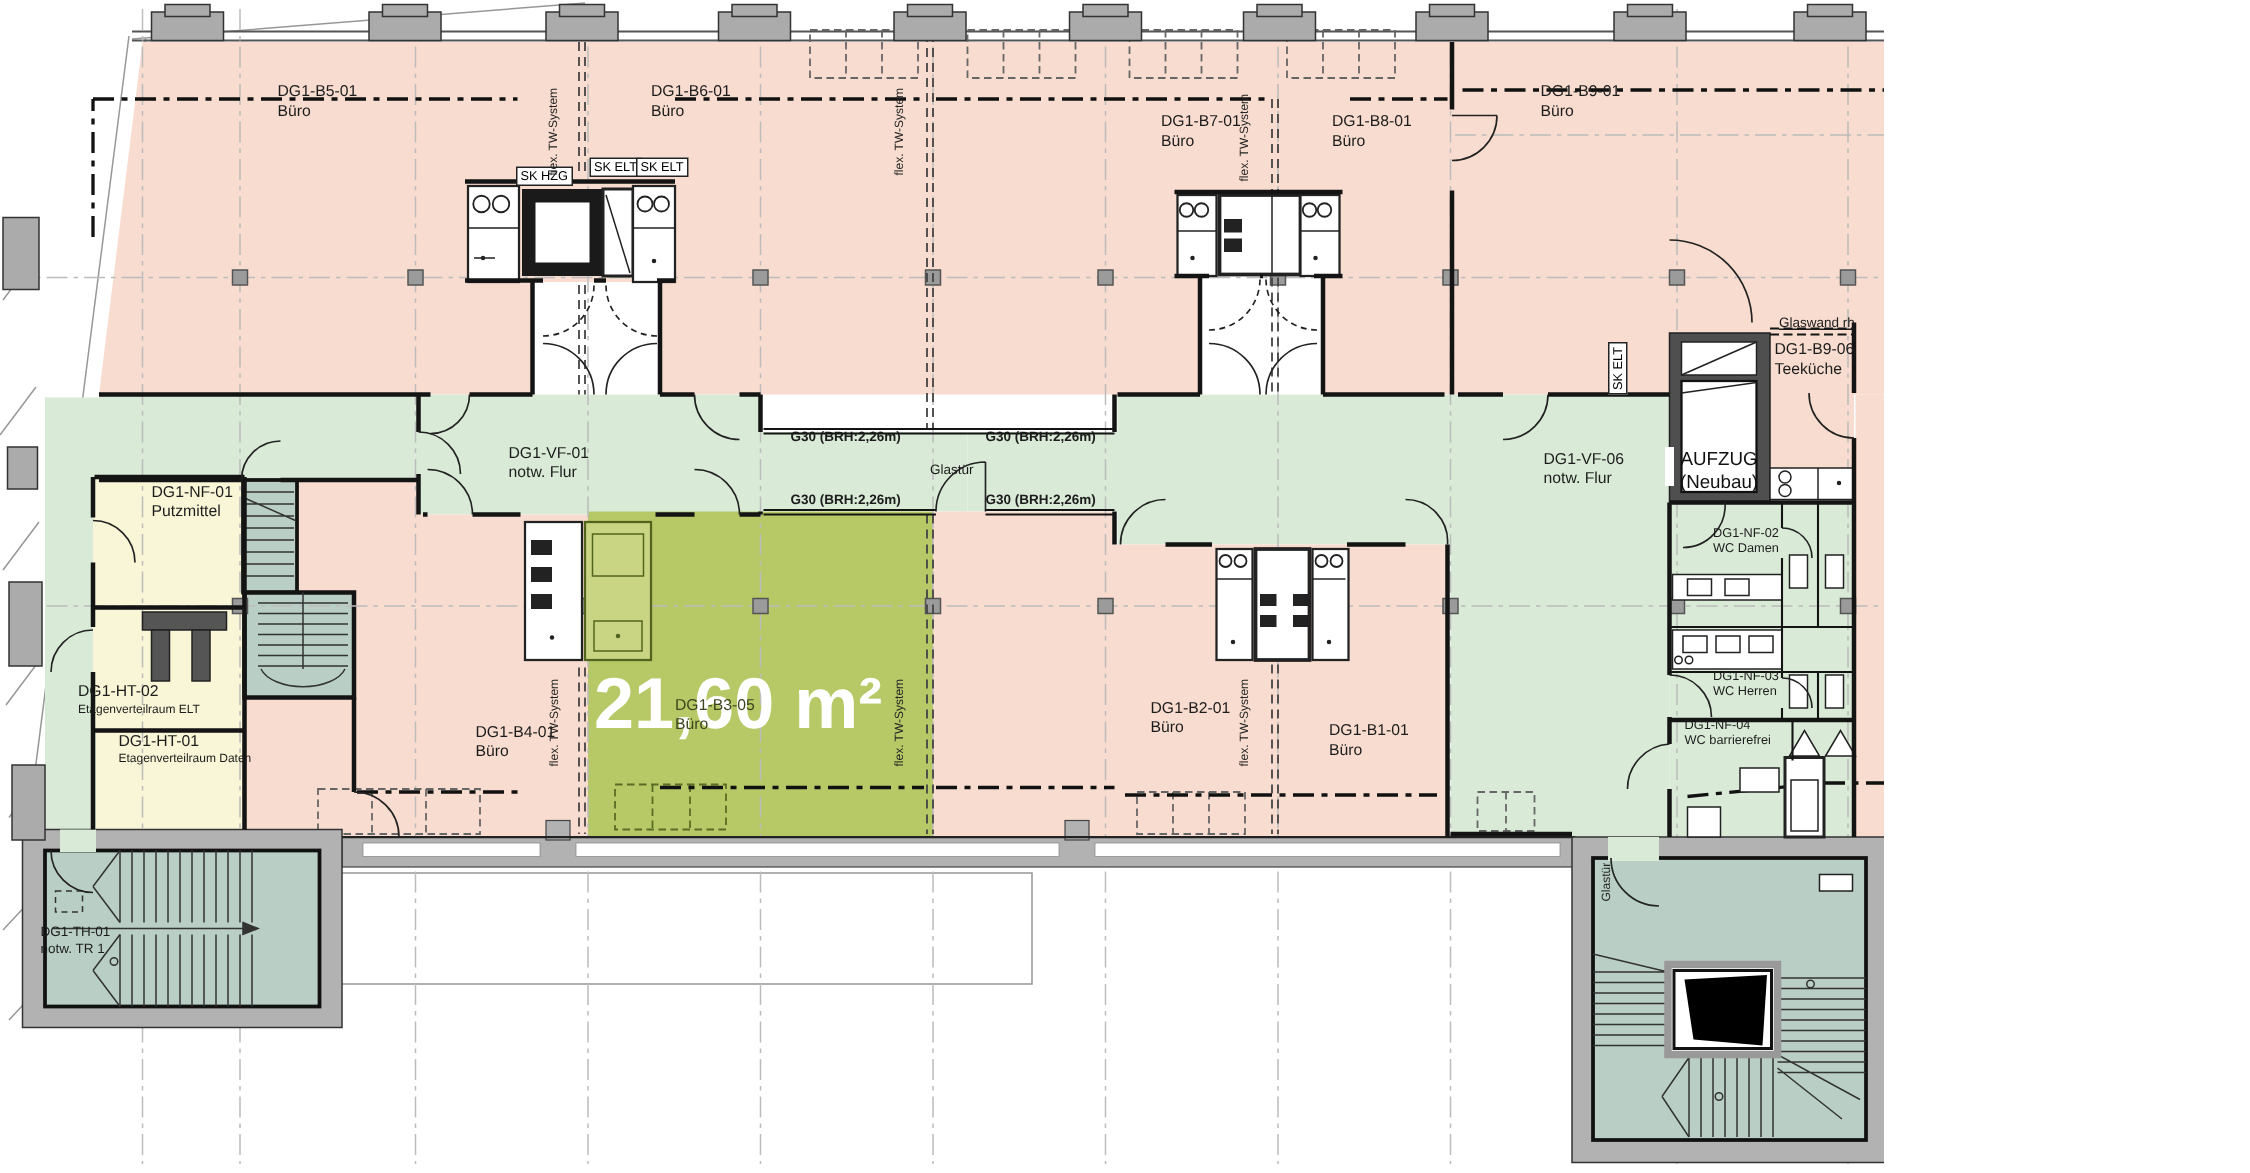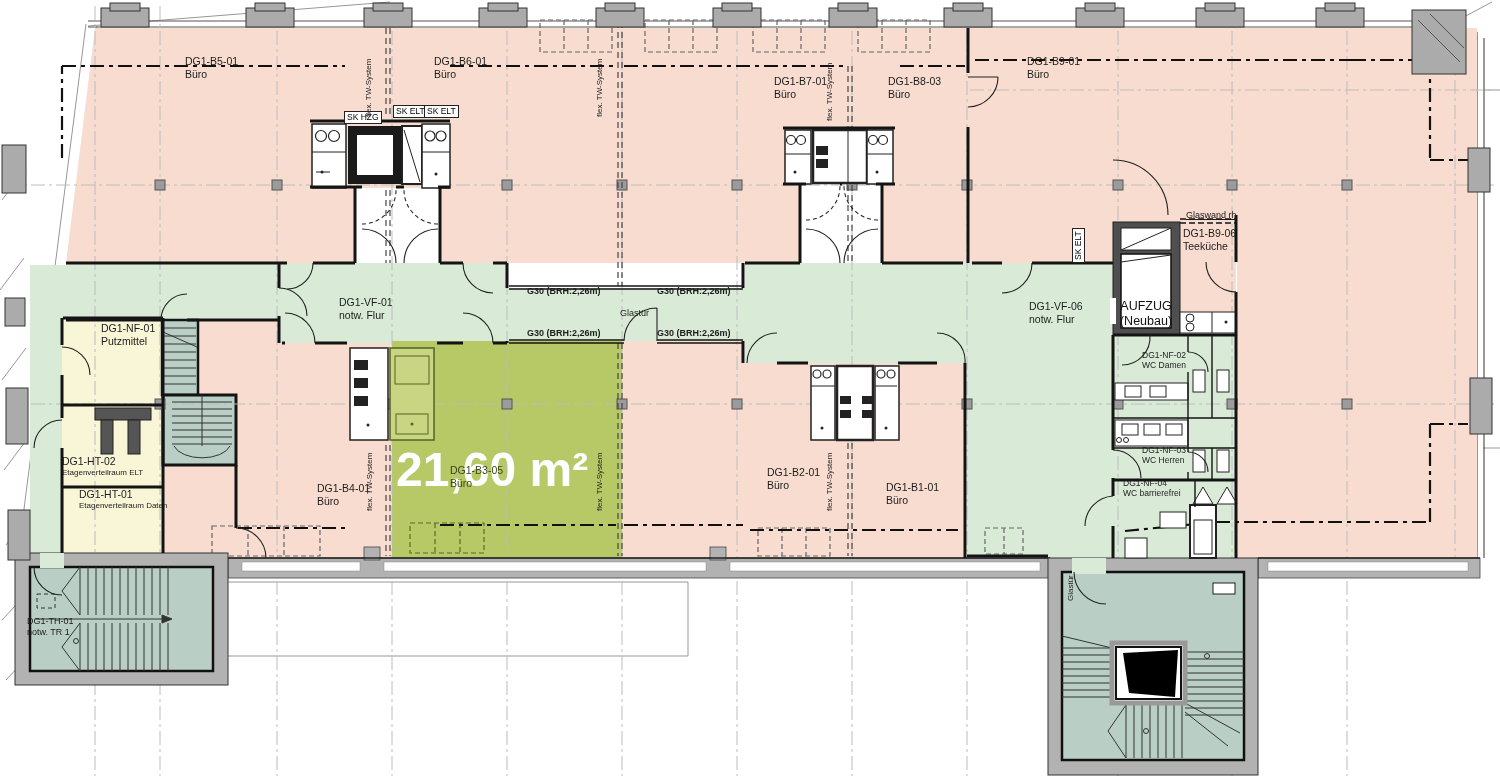--- a/index.html
+++ b/index.html
@@ -1,16 +1,16 @@
 <!DOCTYPE html>
 <html><head>
 <meta charset="utf-8">
 <style>
   html,body{margin:0;padding:0;background:#fff}
-  #stage{position:relative;width:1500px;height:782px;background:#fff;overflow:hidden;font-family:"Liberation Sans",sans-serif}
+  #stage{position:relative;width:1256px;height:782px;background:#fff;overflow:hidden;font-family:"Liberation Sans",sans-serif}
   #stage svg{position:absolute;left:0;top:0}
   .lbl{position:absolute;font-size:10.5px;line-height:13px;color:#1c1c1c;white-space:nowrap;z-index:3}
   .lbl.sm2 div:last-child{font-size:8px;line-height:10px}
   .tiny{font-size:8.5px;line-height:10px}
   .t9{font-size:9px;line-height:11px}
   .g30{font-weight:700;font-size:9px;line-height:10px}
   .b3lbl{color:#3c4420}
   .vlbl{position:absolute;font-size:8px;color:#222;white-space:nowrap;transform:rotate(-90deg);transform-origin:left bottom;z-index:3}
   .skbox{position:absolute;font-size:8.5px;border:1px solid #222;background:#fff;padding:0 2px;line-height:11px;z-index:3;white-space:nowrap}
   .skv{transform:rotate(-90deg);transform-origin:left bottom}
@@ -308,40 +308,40 @@
     </div>
   <div class="lbl" style="left:434px;top:55px">
       <div>DG1-B6-01</div>
       <div>Büro</div>
     </div>
   <div class="lbl" style="left:774px;top:75px">
       <div>DG1-B7-01</div>
       <div>Büro</div>
     </div>
   <div class="lbl" style="left:888px;top:75px">
-      <div>DG1-B8-03</div>
+      <div>DG1-B8-01</div>
       <div>Büro</div>
     </div>
   <div class="lbl" style="left:1027px;top:55px">
       <div>DG1-B9-01</div>
       <div>Büro</div>
     </div>
   <div class="lbl" style="left:339px;top:296px">
       <div>DG1-VF-01</div>
       <div>notw. Flur</div>
     </div>
   <div class="lbl" style="left:1029px;top:300px">
       <div>DG1-VF-06</div>
       <div>notw. Flur</div>
     </div>
   <div class="lbl" style="left:101px;top:322px">
       <div>DG1-NF-01</div>
       <div>Putzmittel</div>
     </div>
-  <div class="lbl sm2" style="left:62px;top:455px">
+  <div class="lbl sm2" style="left:52px;top:455px">
       <div>DG1-HT-02</div>
       <div>Etagenverteilraum ELT</div>
     </div>
   <div class="lbl sm2" style="left:79px;top:488px">
       <div>DG1-HT-01</div>
       <div>Etagenverteilraum Daten</div>
     </div>
   <div class="lbl" style="left:317px;top:482px">
       <div>DG1-B4-01</div>
       <div>Büro</div>

